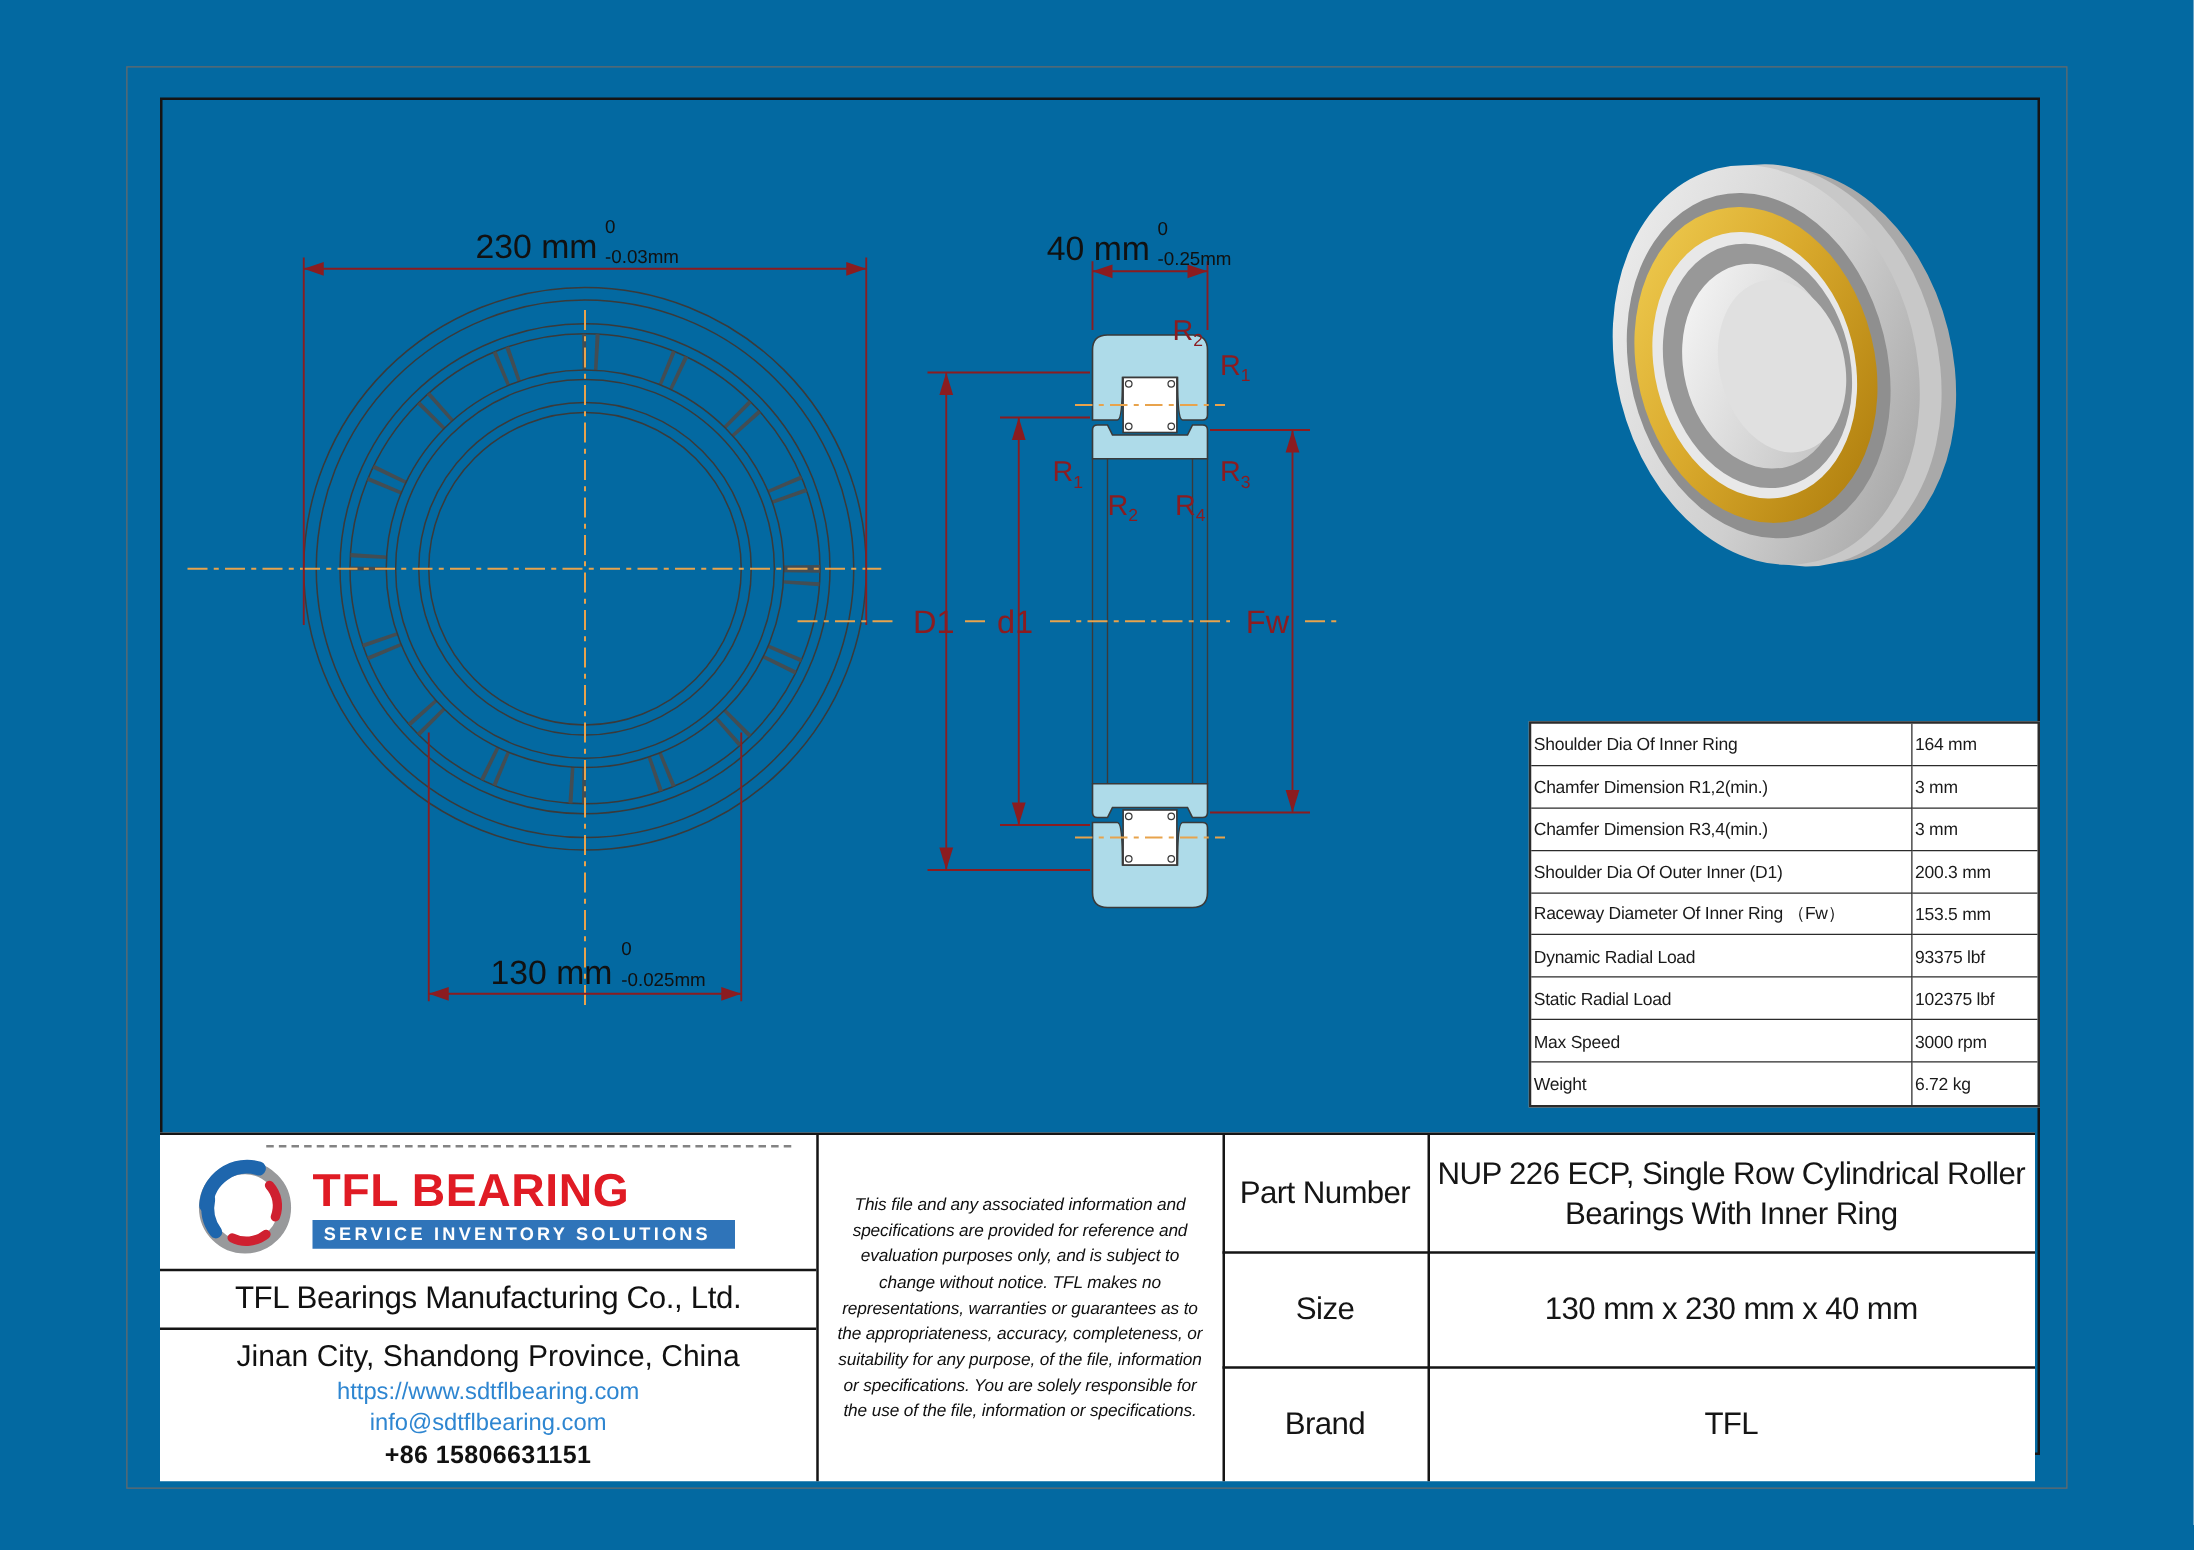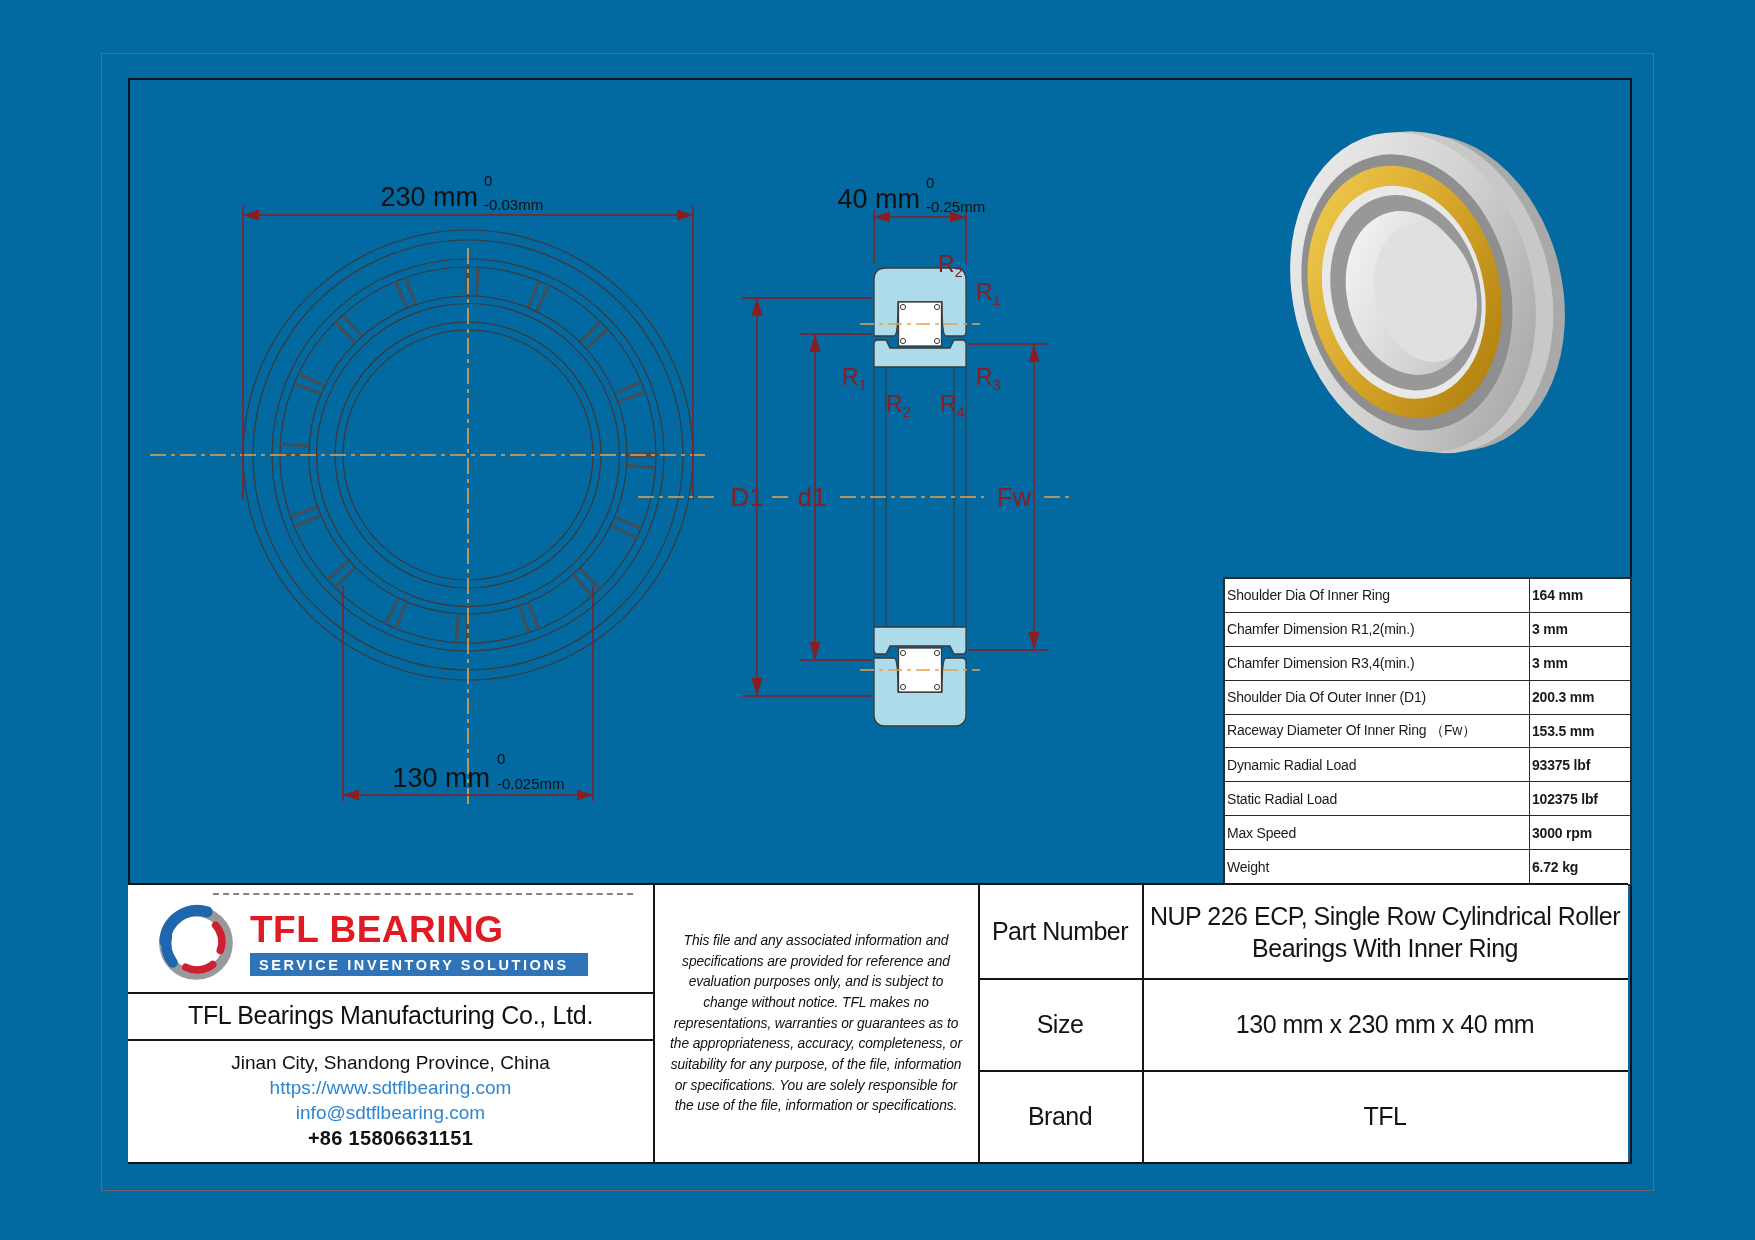--- a/index.html
+++ b/index.html
@@ -10,32 +10,32 @@
   #outer-frame{left:101px;top:53px;width:1551px;height:1136px;border:1px solid #6a6a6a;}
   #inner-frame{left:128px;top:78px;width:1500px;height:1082px;border:2px solid #151515;}
   
   #drawing-svg{left:0;top:0;width:1755px;height:1240px;}
   
   #spec-table{left:1223px;top:577px;width:405px;height:305px;border:2px solid #2b2b2b;
       display:grid;grid-template-columns:305px 1fr;grid-auto-rows:1fr;background:#fff;}
   #spec-table .cell{border-right:1.5px solid #2b2b2b;border-bottom:1.5px solid #2b2b2b;
       display:flex;align-items:center;padding-left:2px;font-size:14px;letter-spacing:-0.2px;
       white-space:nowrap;overflow:hidden;color:#1a1a1a;}
-  #spec-table .cell.val{border-right:none;font-weight:bold;}
+  #spec-table .cell.val{border-right:none;}
   #spec-table .cell.last{border-bottom:none;}
   
-  #title-block{left:128px;top:883px;width:1500px;height:277px;border-top:2px solid #151515;background:#fff;}
+  #title-block{left:128px;top:906px;width:1500px;height:277px;border-top:2px solid #151515;background:#fff;}
   .vline{position:absolute;top:0;height:100%;border-left:2px solid #151515;}
   .hline{position:absolute;border-top:2px solid #151515;}
   .cellbox{position:absolute;display:flex;align-items:center;justify-content:center;text-align:center;}
   .tb-label{font-size:25px;letter-spacing:-0.5px;color:#151515;}
   .tb-value{font-size:25px;letter-spacing:-0.5px;color:#151515;line-height:1.28;}
   #company-name{font-size:25px;letter-spacing:-0.3px;}
   #contact-cell{flex-direction:column;gap:3px;}
-  #contact-address{font-size:19px;}
+  #contact-address{font-size:24px;}
   .link{font-size:19px;color:#2e86d1;text-decoration:none;}
   #contact-phone{font-size:20px;font-weight:700;letter-spacing:0.3px;}
   #disclaimer{font-size:13.8px;line-height:1.5;color:#101010;letter-spacing:-0.1px;font-style:italic;}
   
   #logo-dashes{left:85px;top:8px;width:420px;border-top:2px dashed #5a5a5a;opacity:.75;}
   #logo-row{left:26px;top:14px;display:flex;align-items:center;gap:12px;}
   #logo-text-col{display:flex;flex-direction:column;align-items:flex-start;}
   #logo-name{font-size:37px;font-weight:700;color:#e01b24;letter-spacing:0.5px;line-height:1;white-space:nowrap;}
   #logo-tagline{margin-top:5px;background:#2f74b9;color:#fff;font-size:14.5px;font-weight:700;
       letter-spacing:2.6px;padding:4px 19px 3px 9px;white-space:nowrap;}

